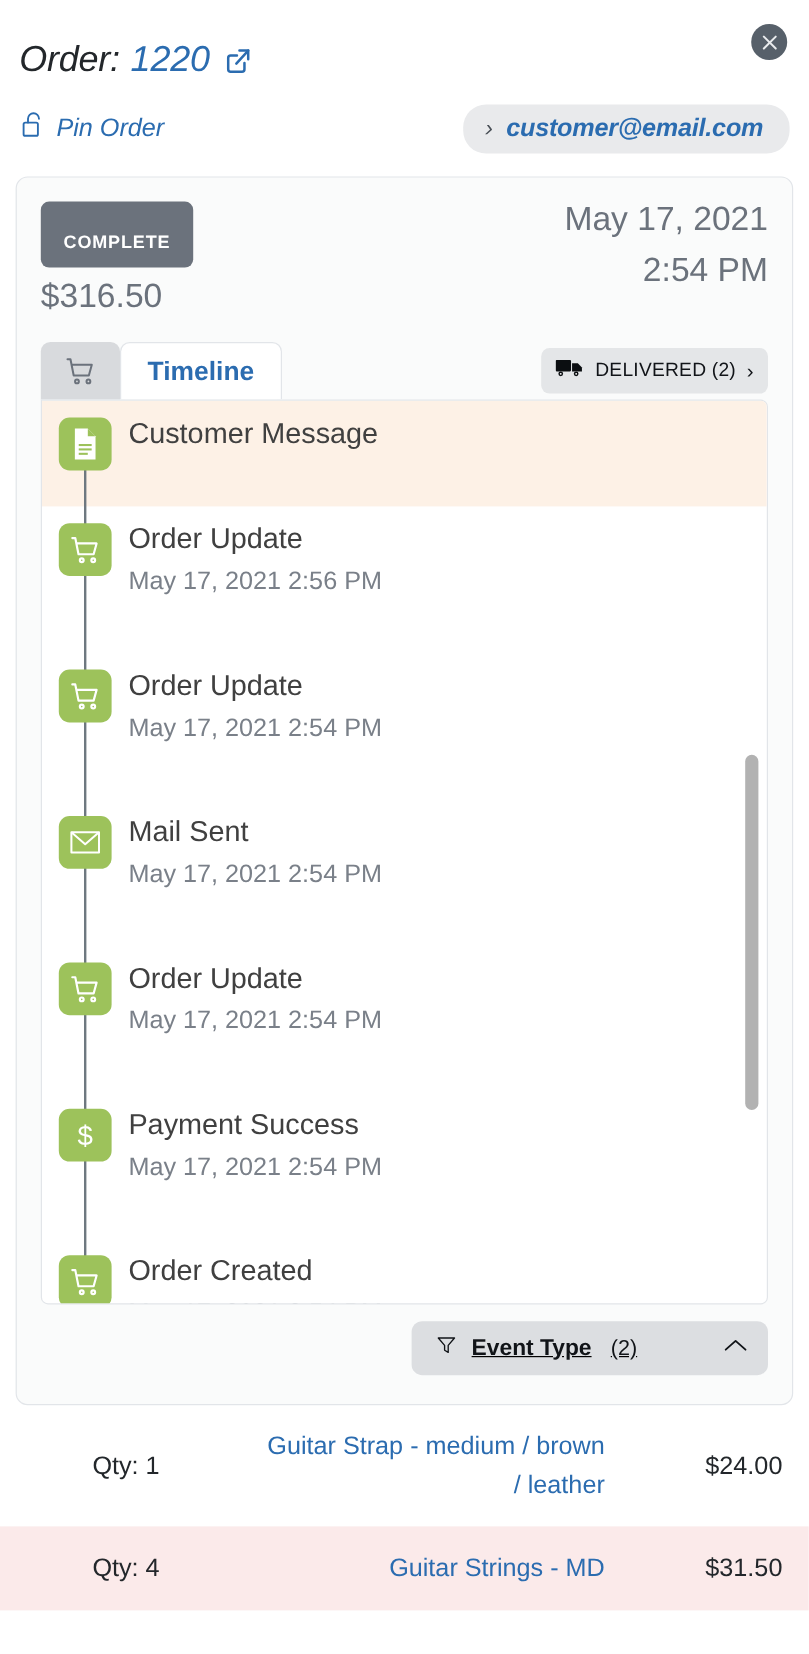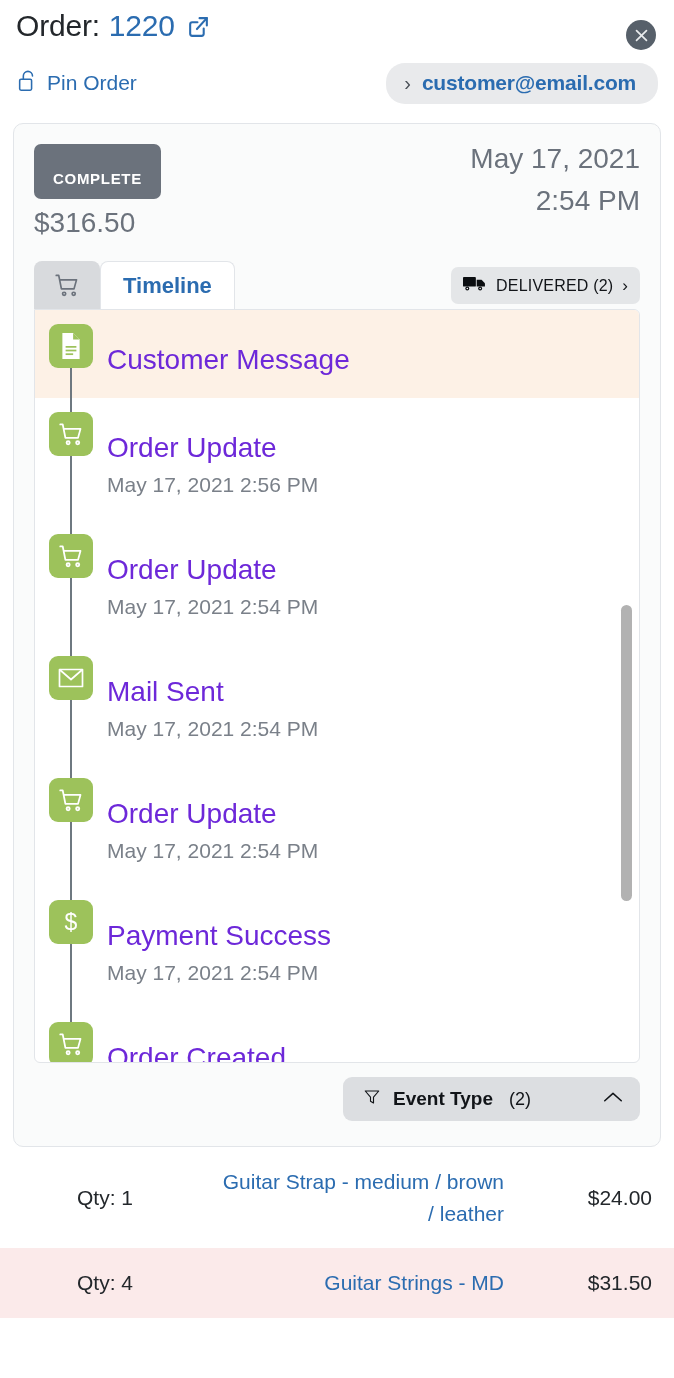--- a/index.html
+++ b/index.html
@@ -8,21 +8,22 @@
     height: 1378px;
     background: #ffffff;
     font-family: "Liberation Sans", sans-serif;
     -webkit-font-smoothing: antialiased;
   }
   body { position: relative; overflow: hidden; }
 
   
   .header {
     position: relative;
-    padding: 4px 16px 0 16px;
+    padding: 28px 16px 0 16px;
+    font-style: italic;
   }
   .title-row {
     display: flex;
     align-items: center;
     height: 44px;
   }
   .title-static {
     font-size: 30px;
     color: #23272b;
     letter-spacing: -0.2px;
@@ -212,24 +213,23 @@
     border-radius: 9px;
     background: #9dc25b;
     display: flex;
     align-items: center;
     justify-content: center;
     position: relative;
     z-index: 2;
   }
   .tl-body { padding-top: 0px; }
   .tl-title {
-    font-size: 28px;
-    color: #6d28d9;
+    font-size: 24px;
+    color: #404040;
     line-height: 1.15;
-    margin-top: 20px;
   }
   .tl-time {
     font-size: 21px;
     color: #7a8089;
     margin-top: 9px;
   }
   .tl-connector {
     position: absolute;
     left: 35px;
     width: 2px;
@@ -263,20 +263,21 @@
     margin-top: 14px;
   }
   .event-type-pill {
     display: flex;
     align-items: center;
     background: #dcdee1;
     border-radius: 9px;
     padding: 11px 16px 11px 20px;
     width: 297px;
     justify-content: space-between;
+    text-decoration: underline;
   }
   .etp-left { display: flex; align-items: center; gap: 12px; }
   .etp-label { font-size: 19px; font-weight: bold; color: #111418; }
   .etp-count { font-size: 18px; color: #111418; margin-left: 4px; }
 
   
   .line-items { margin-top: 0px; }
   .line-item {
     display: grid;
     grid-template-columns: 210px 1fr 140px;

